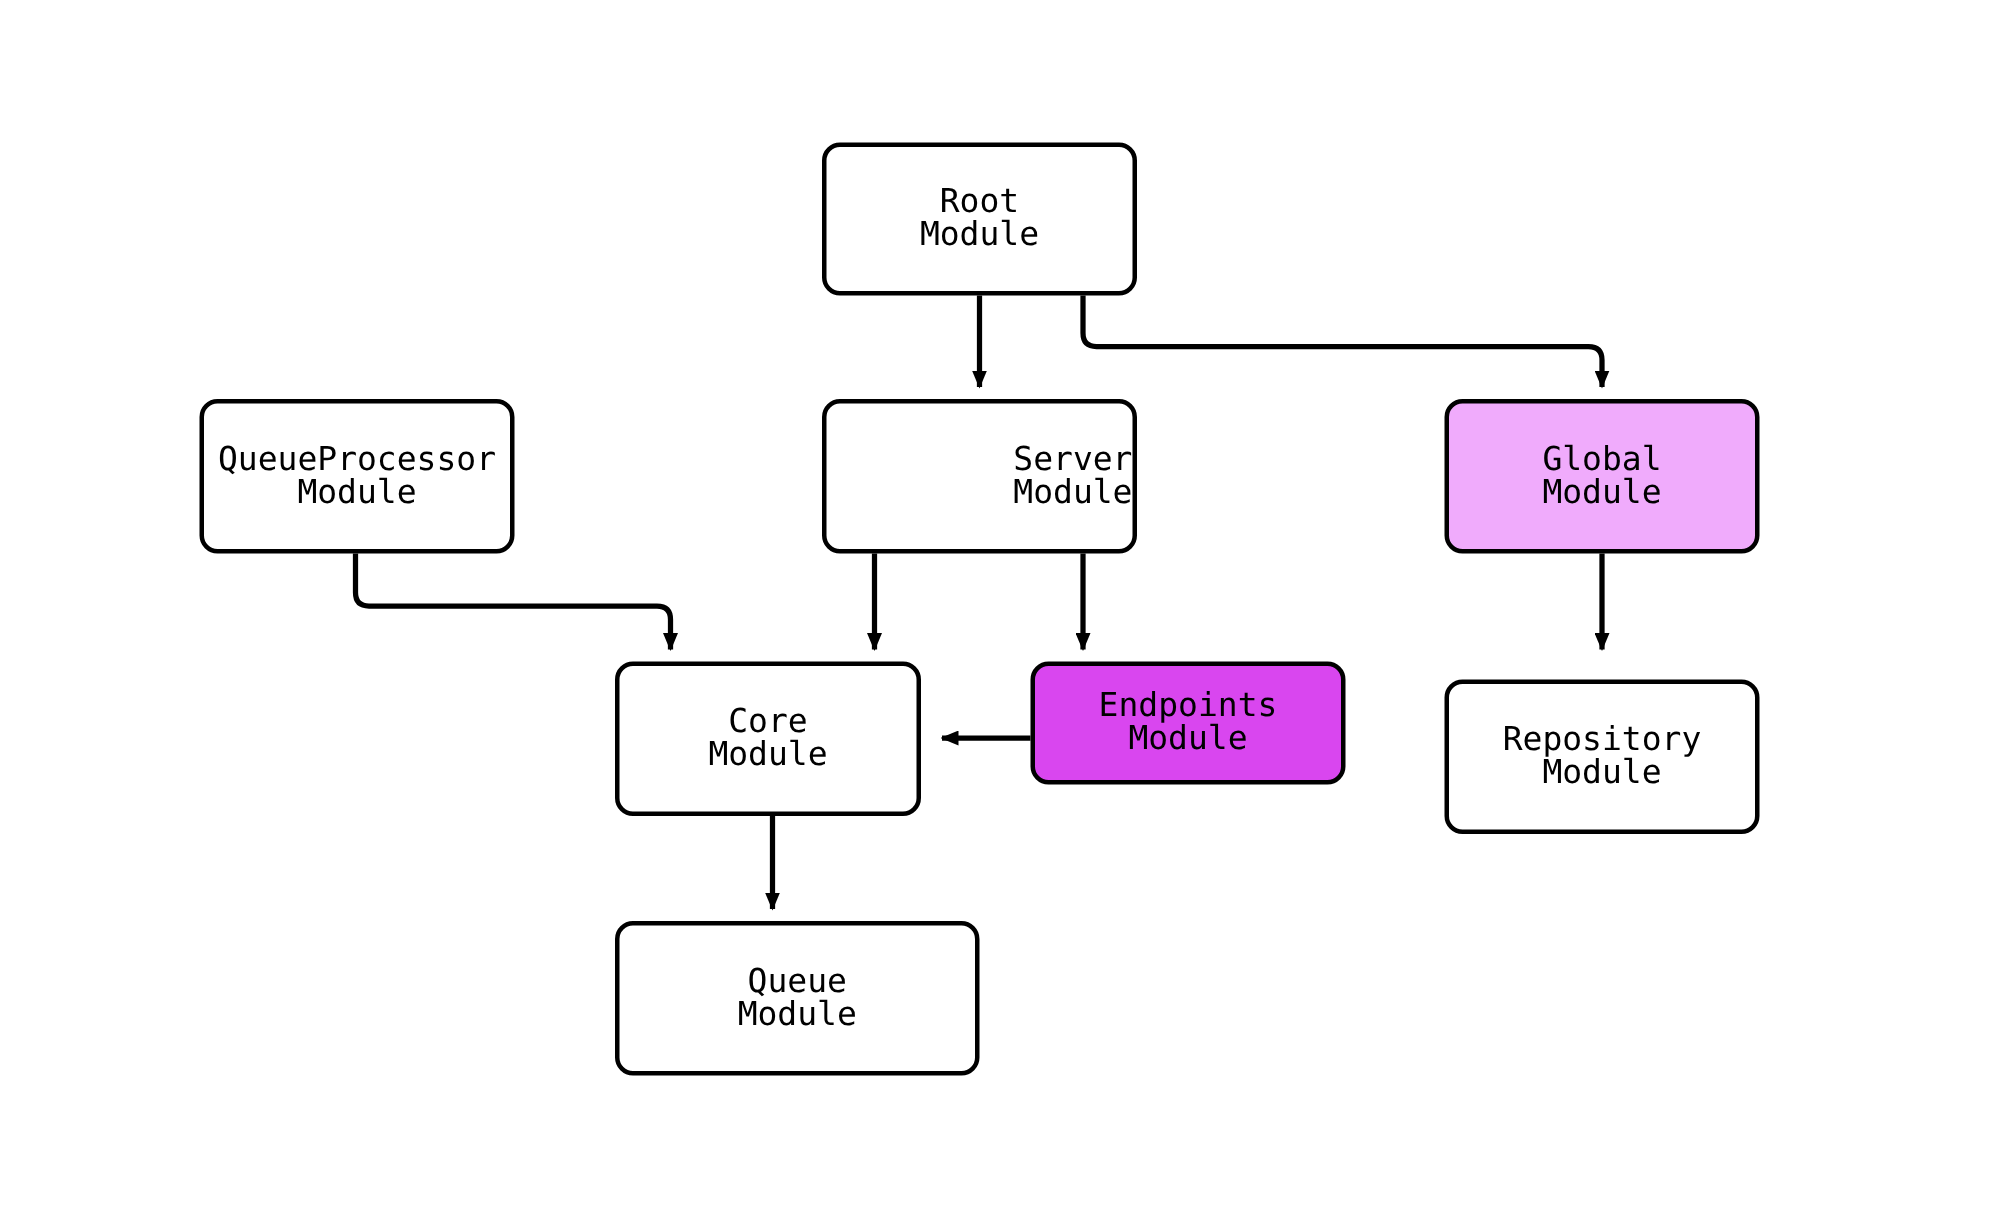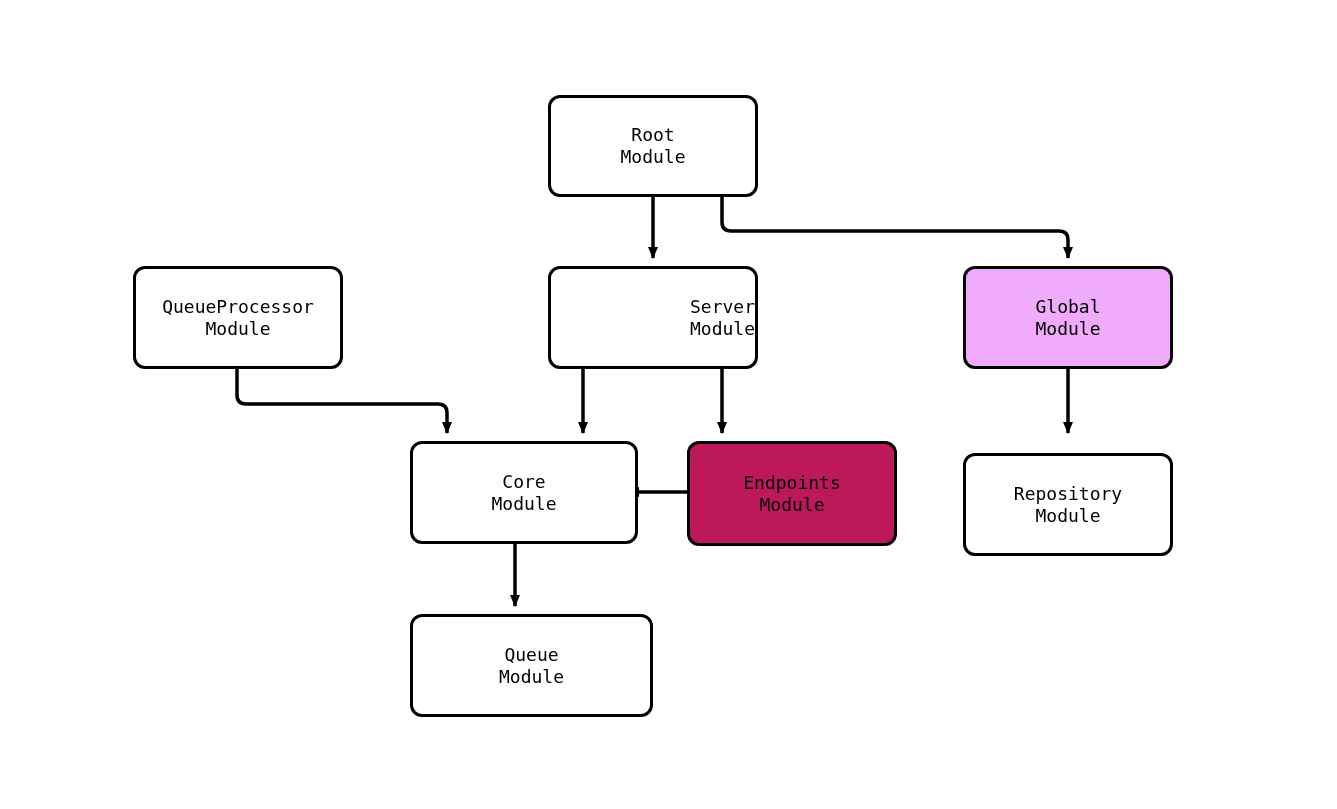--- a/index.html
+++ b/index.html
@@ -35,21 +35,21 @@
     border: 3px solid #000000;
     border-radius: 12px;
     display: flex;
     flex-direction: column;
     align-items: center;
     justify-content: center;
     z-index: 2;
   }
   .node-label {
     font-family: "DejaVu Sans Mono", "Liberation Mono", monospace;
-    font-size: 18px;
+    font-size: 22px;
     line-height: 22px;
     color: #000000;
     text-align: center;
     white-space: pre;
     letter-spacing: 0px;
   }
 </style>
 </head>
 <body>
 
@@ -86,26 +86,26 @@
   <div class="node" style="left: 548px; top: 266px; width: 210px; height: 103px; border-color: rgb(0, 0, 0); background: rgb(255, 255, 255); align-items: flex-end;">
     <span class="node-label">Server
 Module</span>
   </div>
 
   <div class="node" style="left: 963px; top: 266px; width: 210px; height: 103px; border-color: rgb(0, 0, 0); background: #f0abfc;">
     <span class="node-label">Global
 Module</span>
   </div>
 
-  <div class="node" style="left: 410px; top: 441px; width: 228px; height: 103px; border-color: rgb(0, 0, 0); background: rgb(255, 255, 255);">
+  <div class="node" style="left: 410px; top: 441px; width: 204px; height: 103px; border-color: rgb(0, 0, 0); background: rgb(255, 255, 255);">
     <span class="node-label">Core
 Module</span>
   </div>
 
-  <div class="node" style="left: 687px; top: 441px; width: 210px; height: 105px; border-color: rgb(0, 0, 0); background: #be185d;">
+  <div class="node" style="left: 687px; top: 441px; width: 210px; height: 82px; border-color: rgb(0, 0, 0); background: #d946ef;">
     <span class="node-label">Endpoints
 Module</span>
   </div>
 
   <div class="node" style="left: 963px; top: 453px; width: 210px; height: 103px; border-color: rgb(0, 0, 0); background: rgb(255, 255, 255);">
     <span class="node-label">Repository
 Module</span>
   </div>
 
   <div class="node" style="left: 410px; top: 614px; width: 243px; height: 103px; border-color: rgb(0, 0, 0); background: rgb(255, 255, 255);">

